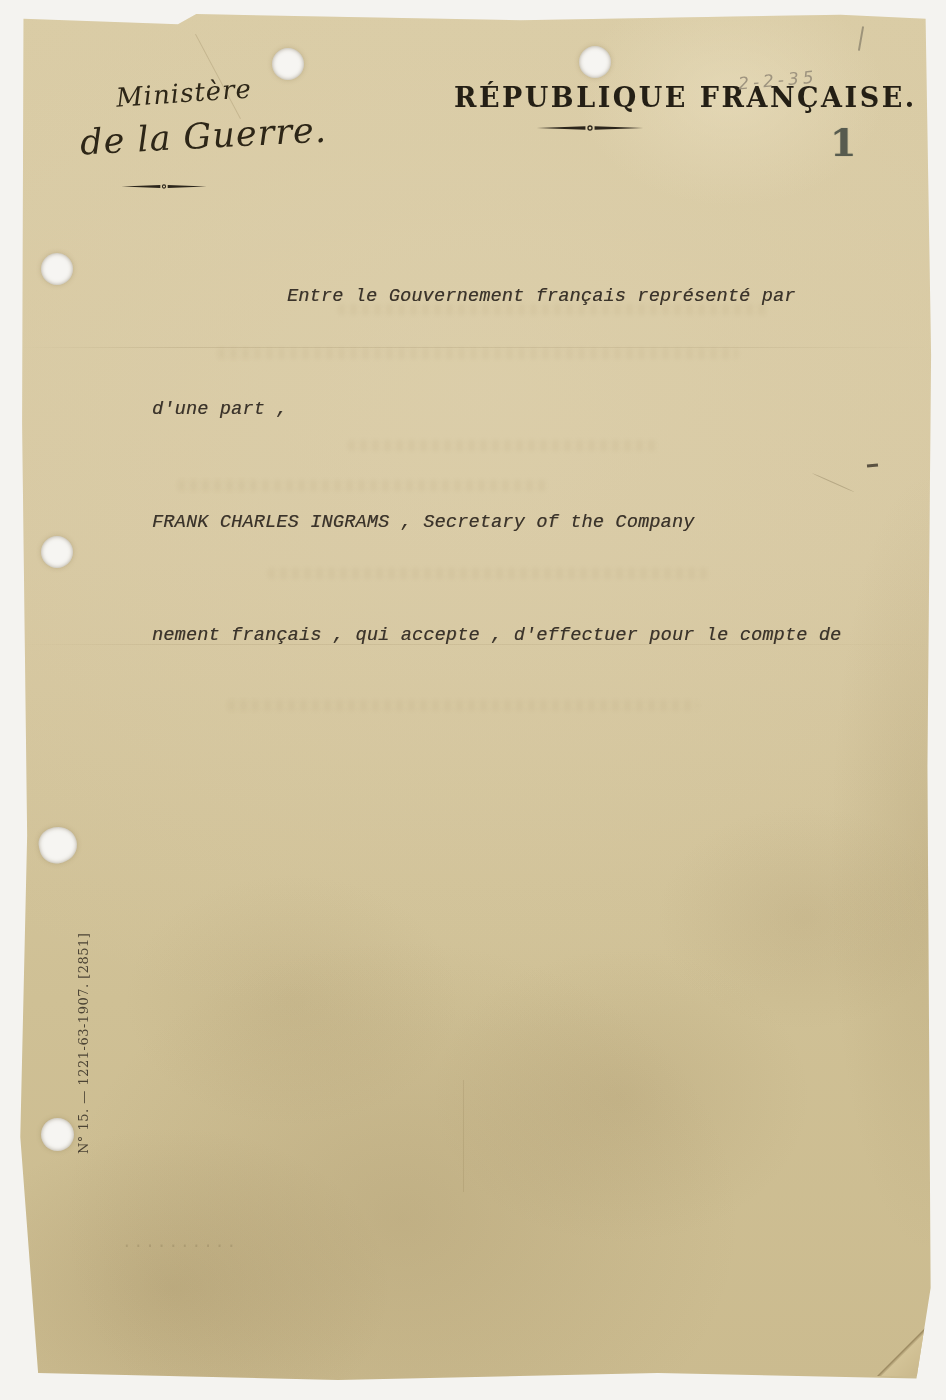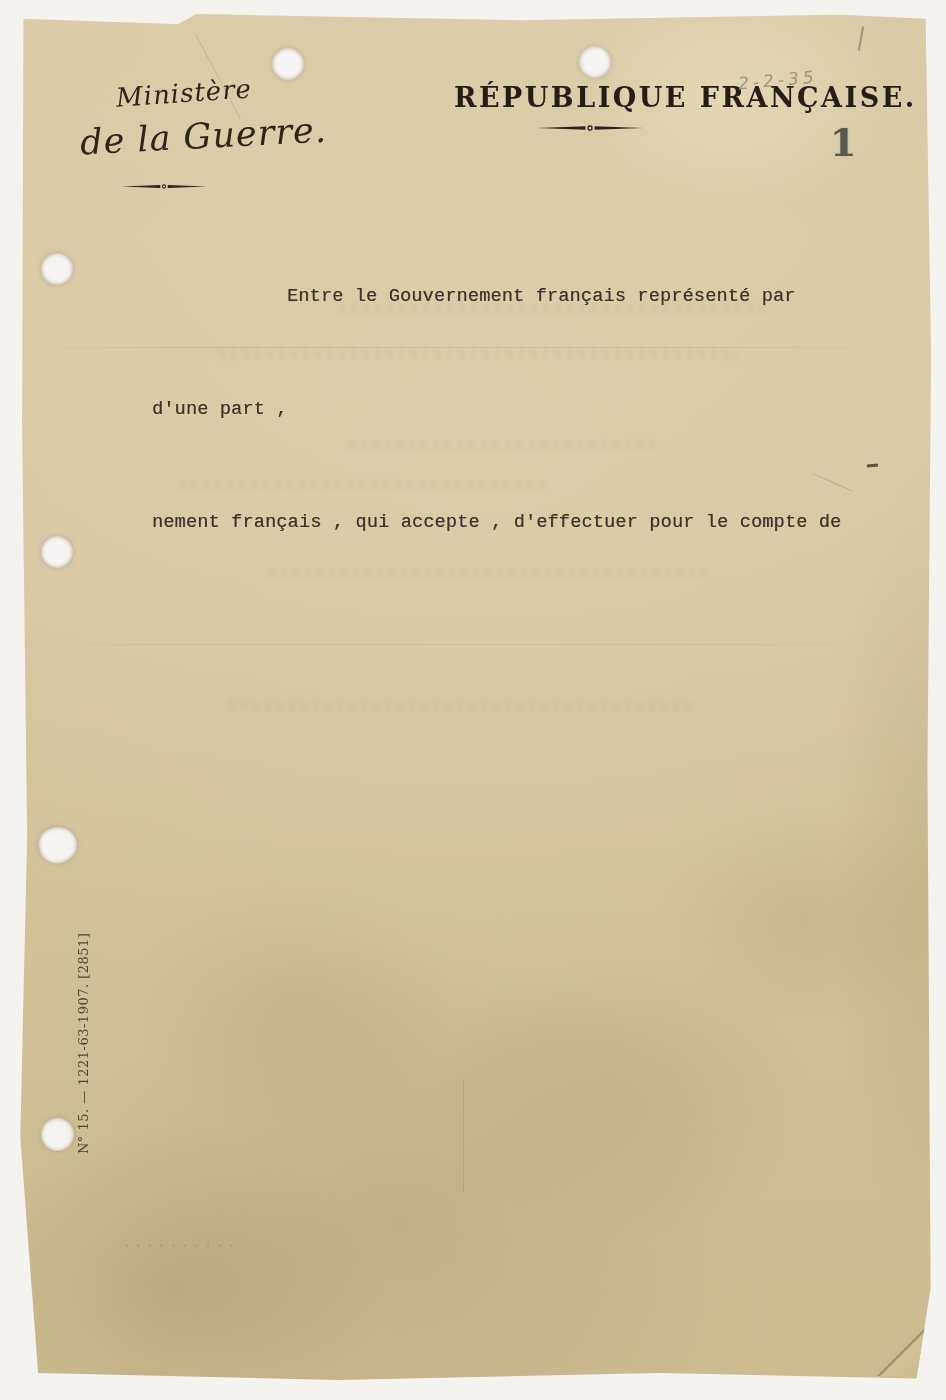--- a/index.html
+++ b/index.html
@@ -49,21 +49,21 @@
              font-size:38px;color:#454c42;opacity:.88;text-shadow:0 0 1px rgba(69,76,66,.6);}
   .ink-dash{position:absolute;left:849px;top:452px;width:11px;height:3px;background:#443d30;opacity:.85;
              transform:rotate(-6deg);}
   .scratch{position:absolute;left:792px;top:470px;width:46px;height:1px;background:rgba(120,105,75,.35);
              transform:rotate(24deg);border-radius:50%;}
   
   .body-text{position:absolute;left:134px;top:191px;width:776px;
              font-family:"Liberation Mono","DejaVu Sans Mono",monospace;font-size:18.5px;
              line-height:37.6px;color:#3a332a;letter-spacing:.2px;white-space:pre;
              text-shadow:.4px .3px 0 rgba(58,50,40,.55);}
-  .ln{height:37.6px;}
+  .ln{height:37.6px;font-style:italic;}
   .ln.ind{padding-left:135px;}
   
   .imprint{position:absolute;left:58px;top:1142px;width:208px;transform:rotate(-90deg);
            transform-origin:0 0;font-family:"DejaVu Serif",serif;font-size:13px;
            letter-spacing:.5px;color:#4c4435;white-space:nowrap;}
   
   .crease{position:absolute;background:linear-gradient(90deg,transparent,rgba(118,98,60,.16) 18%,rgba(118,98,60,.11) 80%,transparent);}
   .crease.h1{left:0;top:335px;width:100%;height:1px;}
   .crease.h2{left:0;top:632px;width:100%;height:1px;opacity:.8;}
   .crease.v1{left:445px;top:1068px;width:1px;height:112px;background:rgba(118,98,60,.15);}
@@ -125,20 +125,21 @@
 
     <div class="pencil-date">2-2-35</div>
     <div class="pencil-stroke"></div>
     <div class="stamp1">1</div>
     <div class="ink-dash"></div>
     <div class="scratch"></div>
 
     <div class="body-text">
       <div class="ln ind">Entre le Gouvernement français représenté par</div>
       <div class="ln">d'une part ,</div>
+      <div class="ln">FRANK CHARLES INGRAMS , Secretary of the Company</div>
       <div class="ln">nement français , qui accepte , d'effectuer pour le compte de</div>
       
       
       
       
       
       
       
       
       

